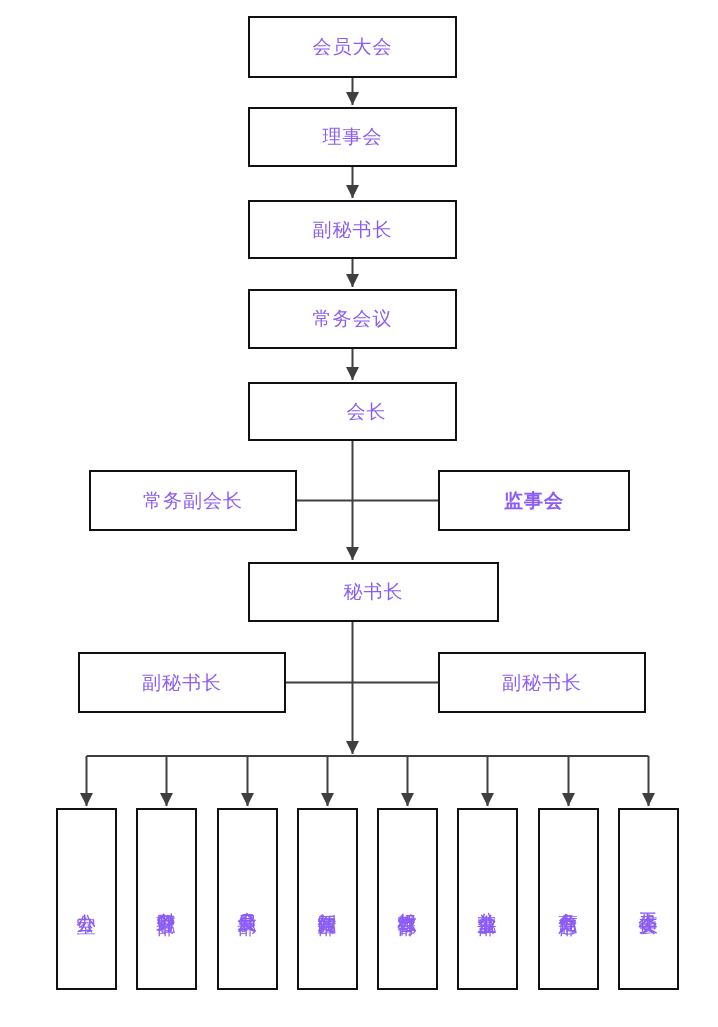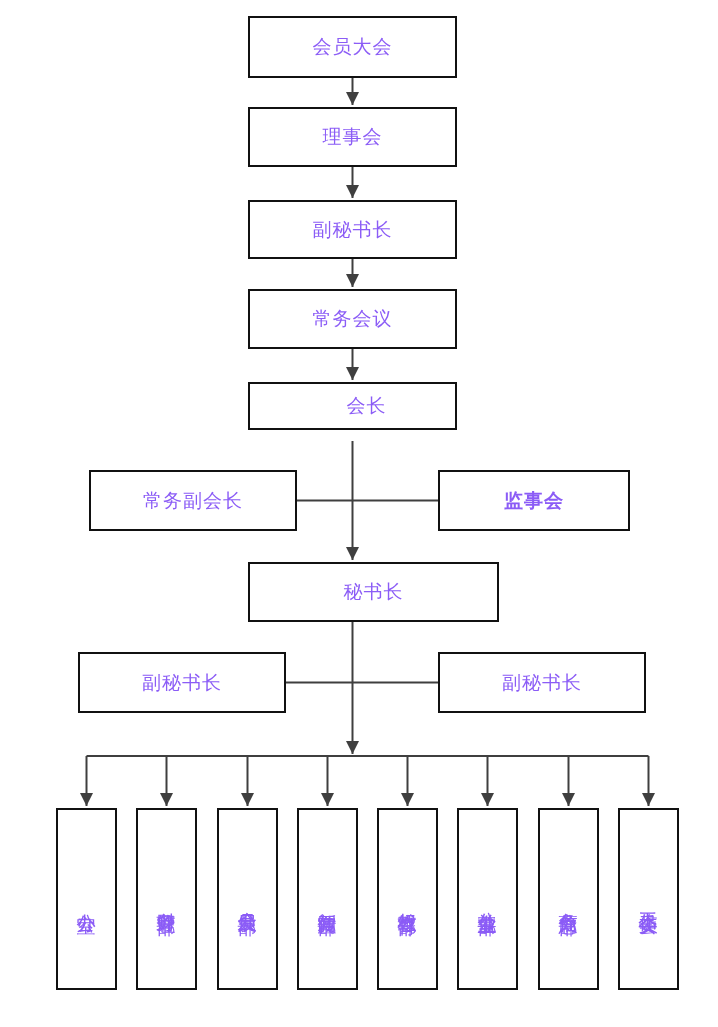--- a/index.html
+++ b/index.html
@@ -33,21 +33,21 @@
     font-size: 19px;
     color: #8b5cf6;
     letter-spacing: 1px;
     white-space: nowrap;
   }
   
   .n-member    { left: 248px; top: 16px;  width: 209px; height: 62px; }
   .n-board     { left: 248px; top: 107px; width: 209px; height: 60px; justify-content: center; }
   .n-pom       { left: 248px; top: 200px; width: 209px; height: 59px; }
   .n-standing  { left: 248px; top: 289px; width: 209px; height: 60px; }
-  .n-president { left: 248px; top: 382px; width: 209px; height: 48px; padding-left: 28px; }
+  .n-president { left: 248px; top: 382px; width: 209px; height: 59px; padding-left: 28px; }
   .n-secgen    { left: 248px; top: 562px; width: 251px; height: 60px; }
   
   .n-evp   { left: 89px;  top: 470px; width: 208px; height: 61px; }
   .n-sup   { left: 438px; top: 470px; width: 192px; height: 61px; font-weight: bold; }
   .n-dsg-l { left: 78px;  top: 652px; width: 208px; height: 61px; }
   .n-dsg-r { left: 438px; top: 652px; width: 208px; height: 61px; }
   
   .dept { top: 808px; width: 61px; height: 182px; }
   .dept .label {
     writing-mode: vertical-rl;

